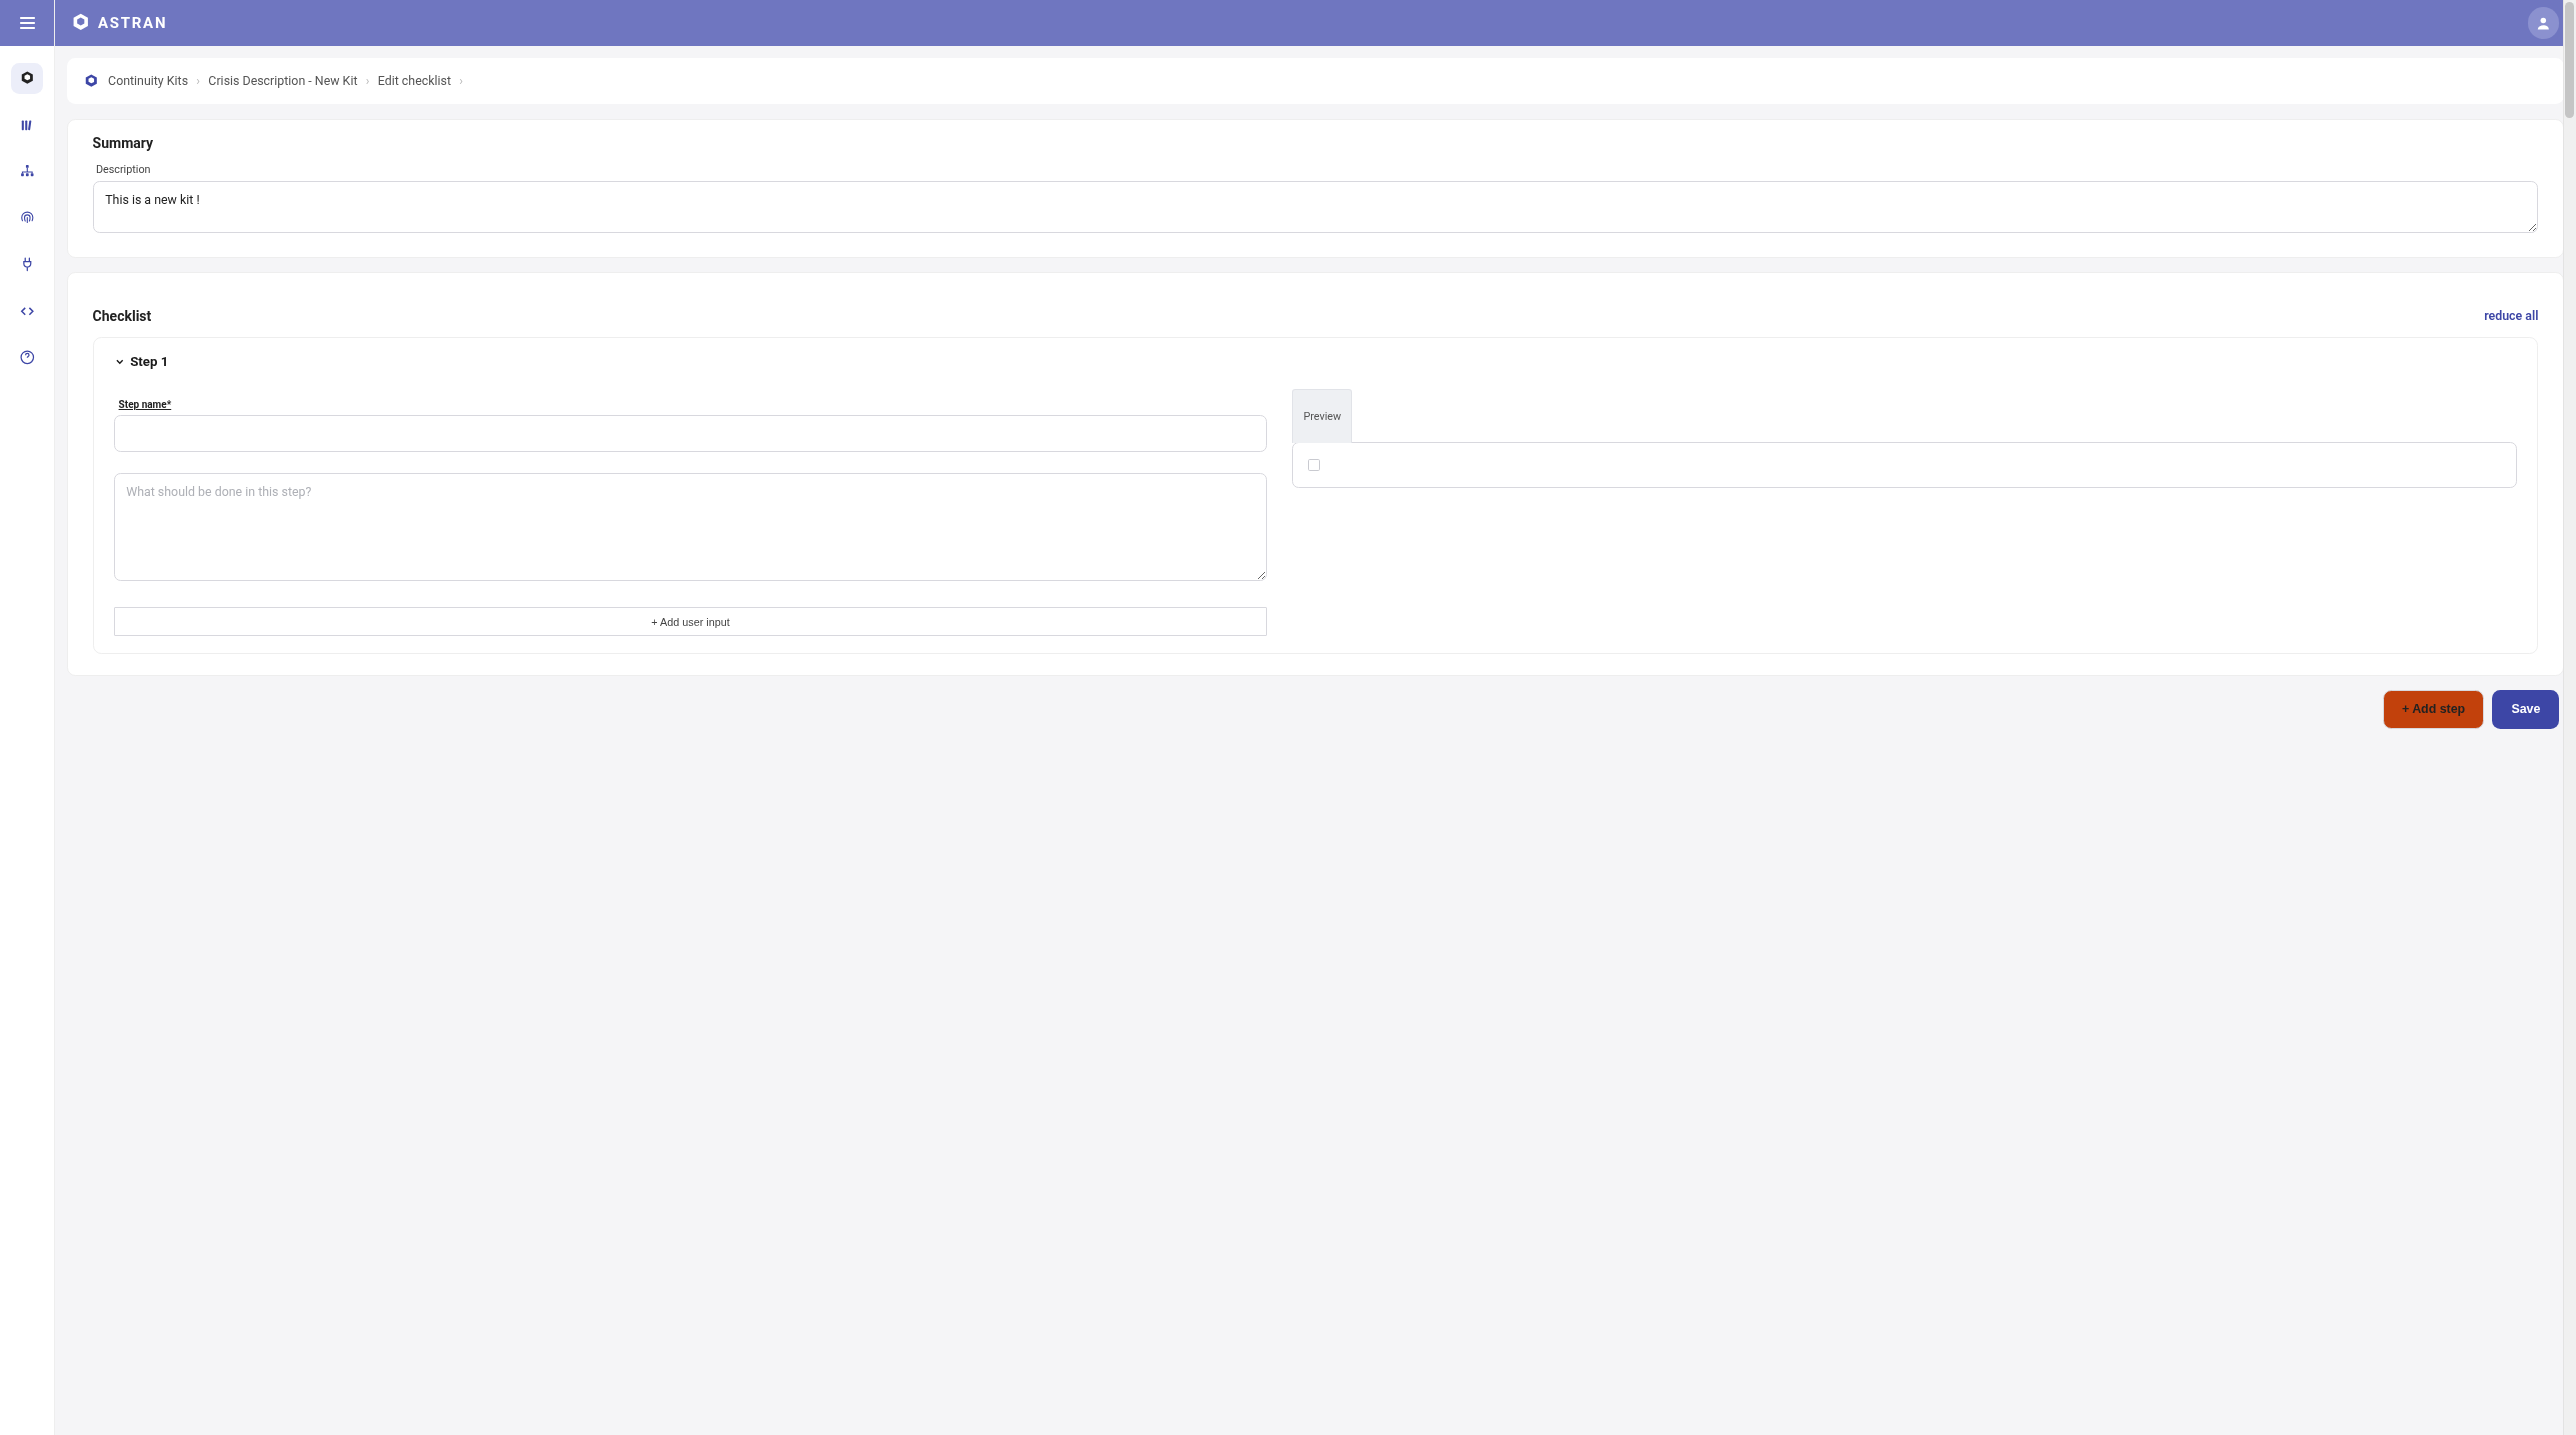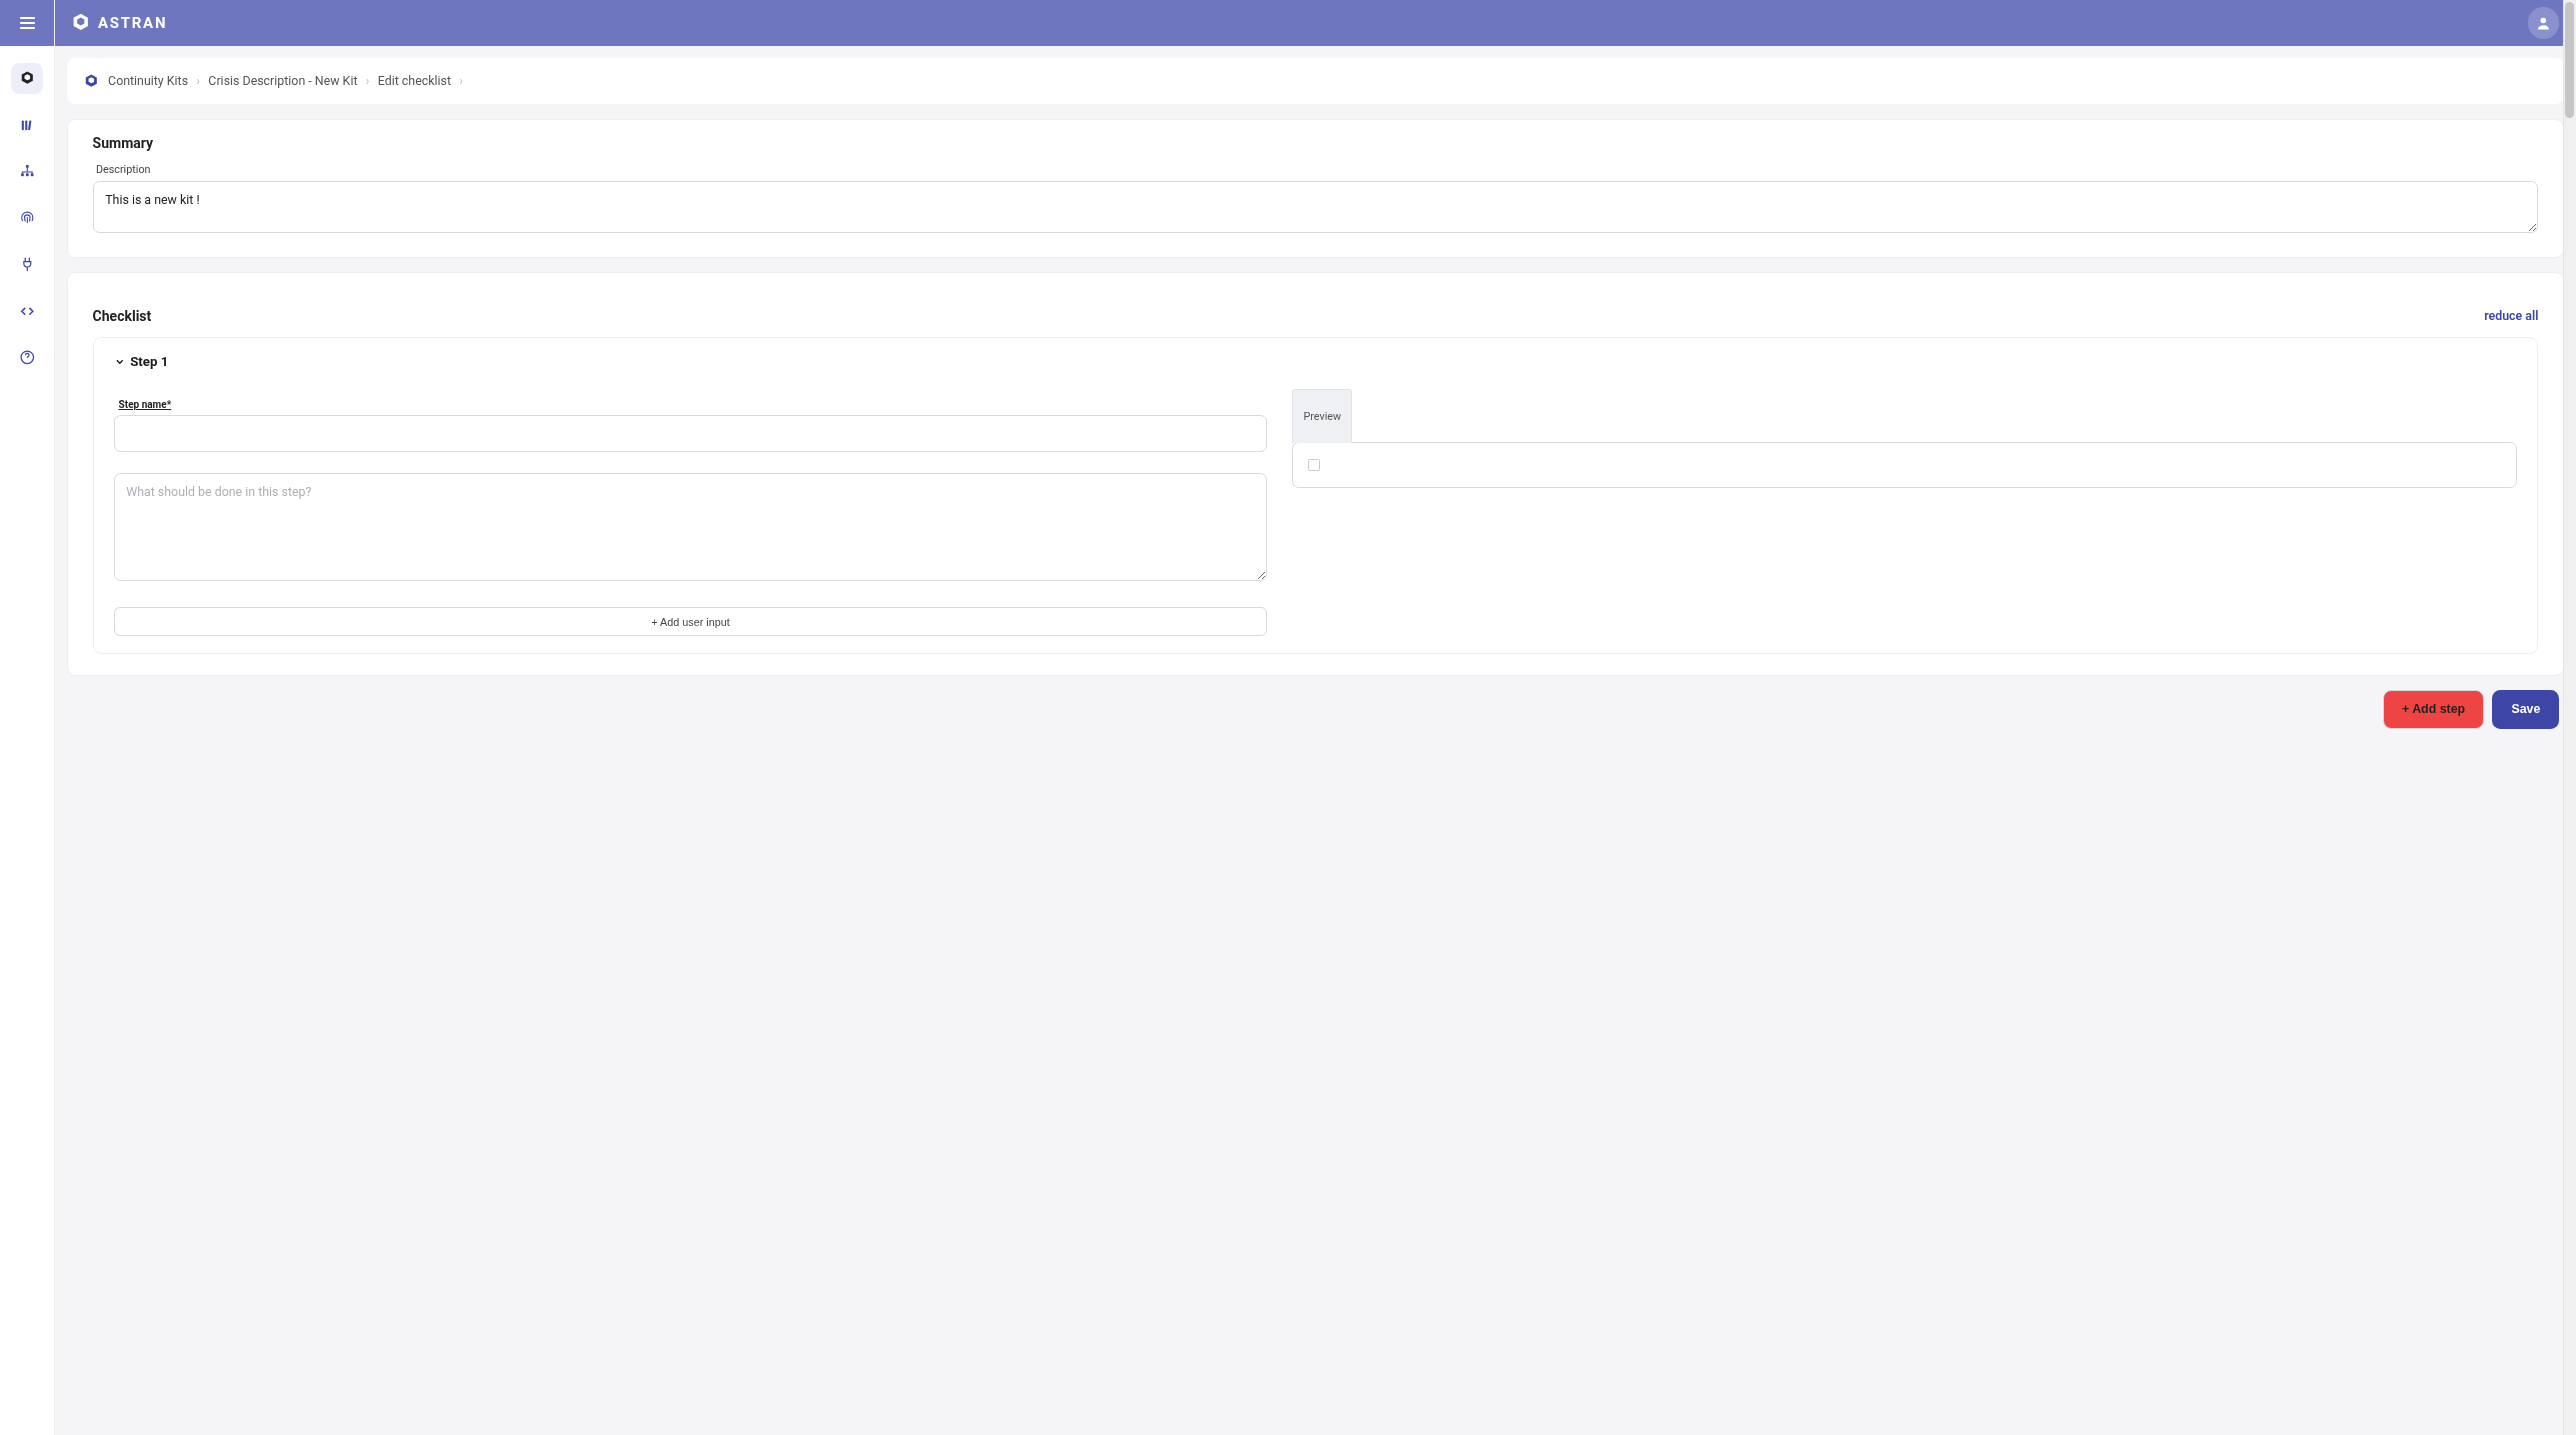--- a/index.html
+++ b/index.html
@@ -80,36 +80,36 @@
   .two-col{
     display:flex;gap:25px;margin-top:6.6px;
   }
   .col-left{flex:0 0 48%;max-width:48%;}
   .col-right{flex:1;}
   .step-header{display:flex;align-items:center;gap:5px;font-weight:700;font-size:13.3px;margin-bottom:13.3px;cursor:pointer;}
   .step-header svg{width:11.6px;height:11.6px;}
   .reduce-link{color:#3d46a6;font-size:12.4px;cursor:pointer;font-weight:600;}
   .small-label{font-size:10px;font-weight:700;color:#222;margin:16px 0 5px 5px;display:block;text-decoration:underline;}
   .add-user-input{
-    width:100%;border:0.8px solid #d8d8de;border-radius:6px;background:#fff;padding:7.5px 0;font-size:10.8px;color:#444;cursor:pointer;margin-top:23px;font-weight:500;
+    width:100%;border:0.8px solid #d8d8de;border-radius:1px;background:#fff;padding:7.5px 0;font-size:10.8px;color:#444;cursor:pointer;margin-top:23px;font-weight:500;
   }
   .preview-tag{
     display:inline-block;background:#eef0f3;color:#555;font-size:10.8px;padding:20px 10px;border:0.8px solid #e1e3e8;border-bottom:none;border-radius:3.3px 3.3px 0 0;position:relative;top:0.8px;left:0;
   }
   .preview-box{
     border:0.8px solid #d8d8de;border-radius:6.6px;padding:15px;min-height:46px;display:flex;align-items:center;
   }
   .preview-box .chk{width:11.6px;height:11.6px;border:1.2px solid #c9cad0;border-radius:1.7px;}
   .footer-actions{
     display:flex;justify-content:flex-end;gap:8.3px;padding:0 5px 16.6px 0;
   }
   .btn{
     padding:11.6px 18px;border-radius:8.3px;font-size:12.4px;font-weight:600;cursor:pointer;border:0.8px solid transparent;
   }
-  .btn-outline{background:#ef4444;border:0.8px solid #d8d8de;color:#222;}
+  .btn-outline{background:#c2410c;border:0.8px solid #d8d8de;color:#222;}
   .btn-primary{background:#3d46a6;color:#fff;}
   textarea.big{min-height:108px;}
   textarea.desc{min-height:46px;}
   ::placeholder{color:#aeb0b6;}
   .scrollbar-track{position:fixed;right:0;top:0;width:13.3px;height:100vh;background:#f0f0f0;border-left:0.8px solid #e3e3e3;}
   .scrollbar-thumb{position:absolute;left:1.7px;right:1.7px;top:1.7px;height:116px;background:#c5c5c5;border-radius:5px;}
 </style>
 </head>
 <body>
 

